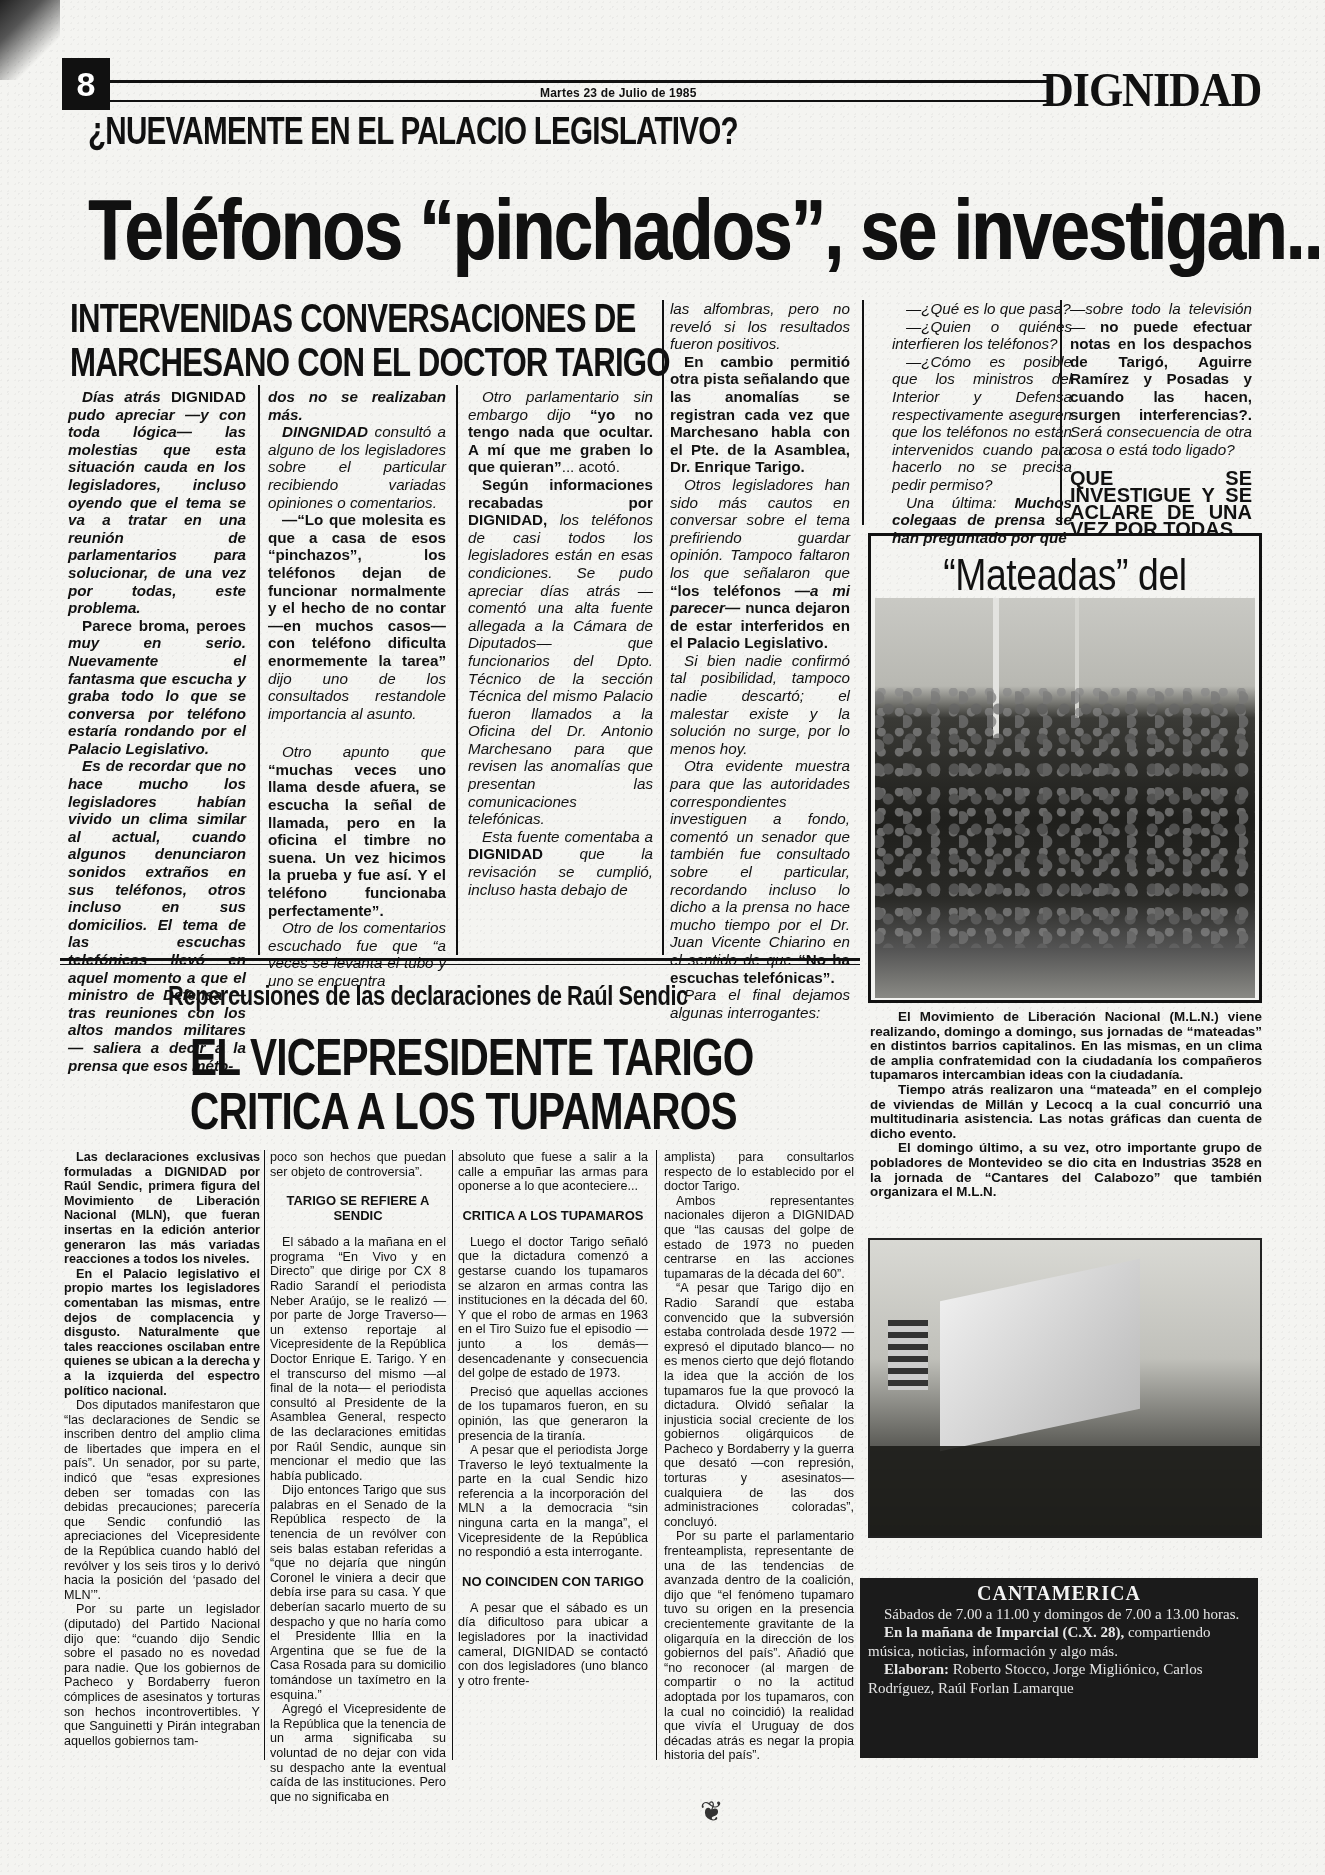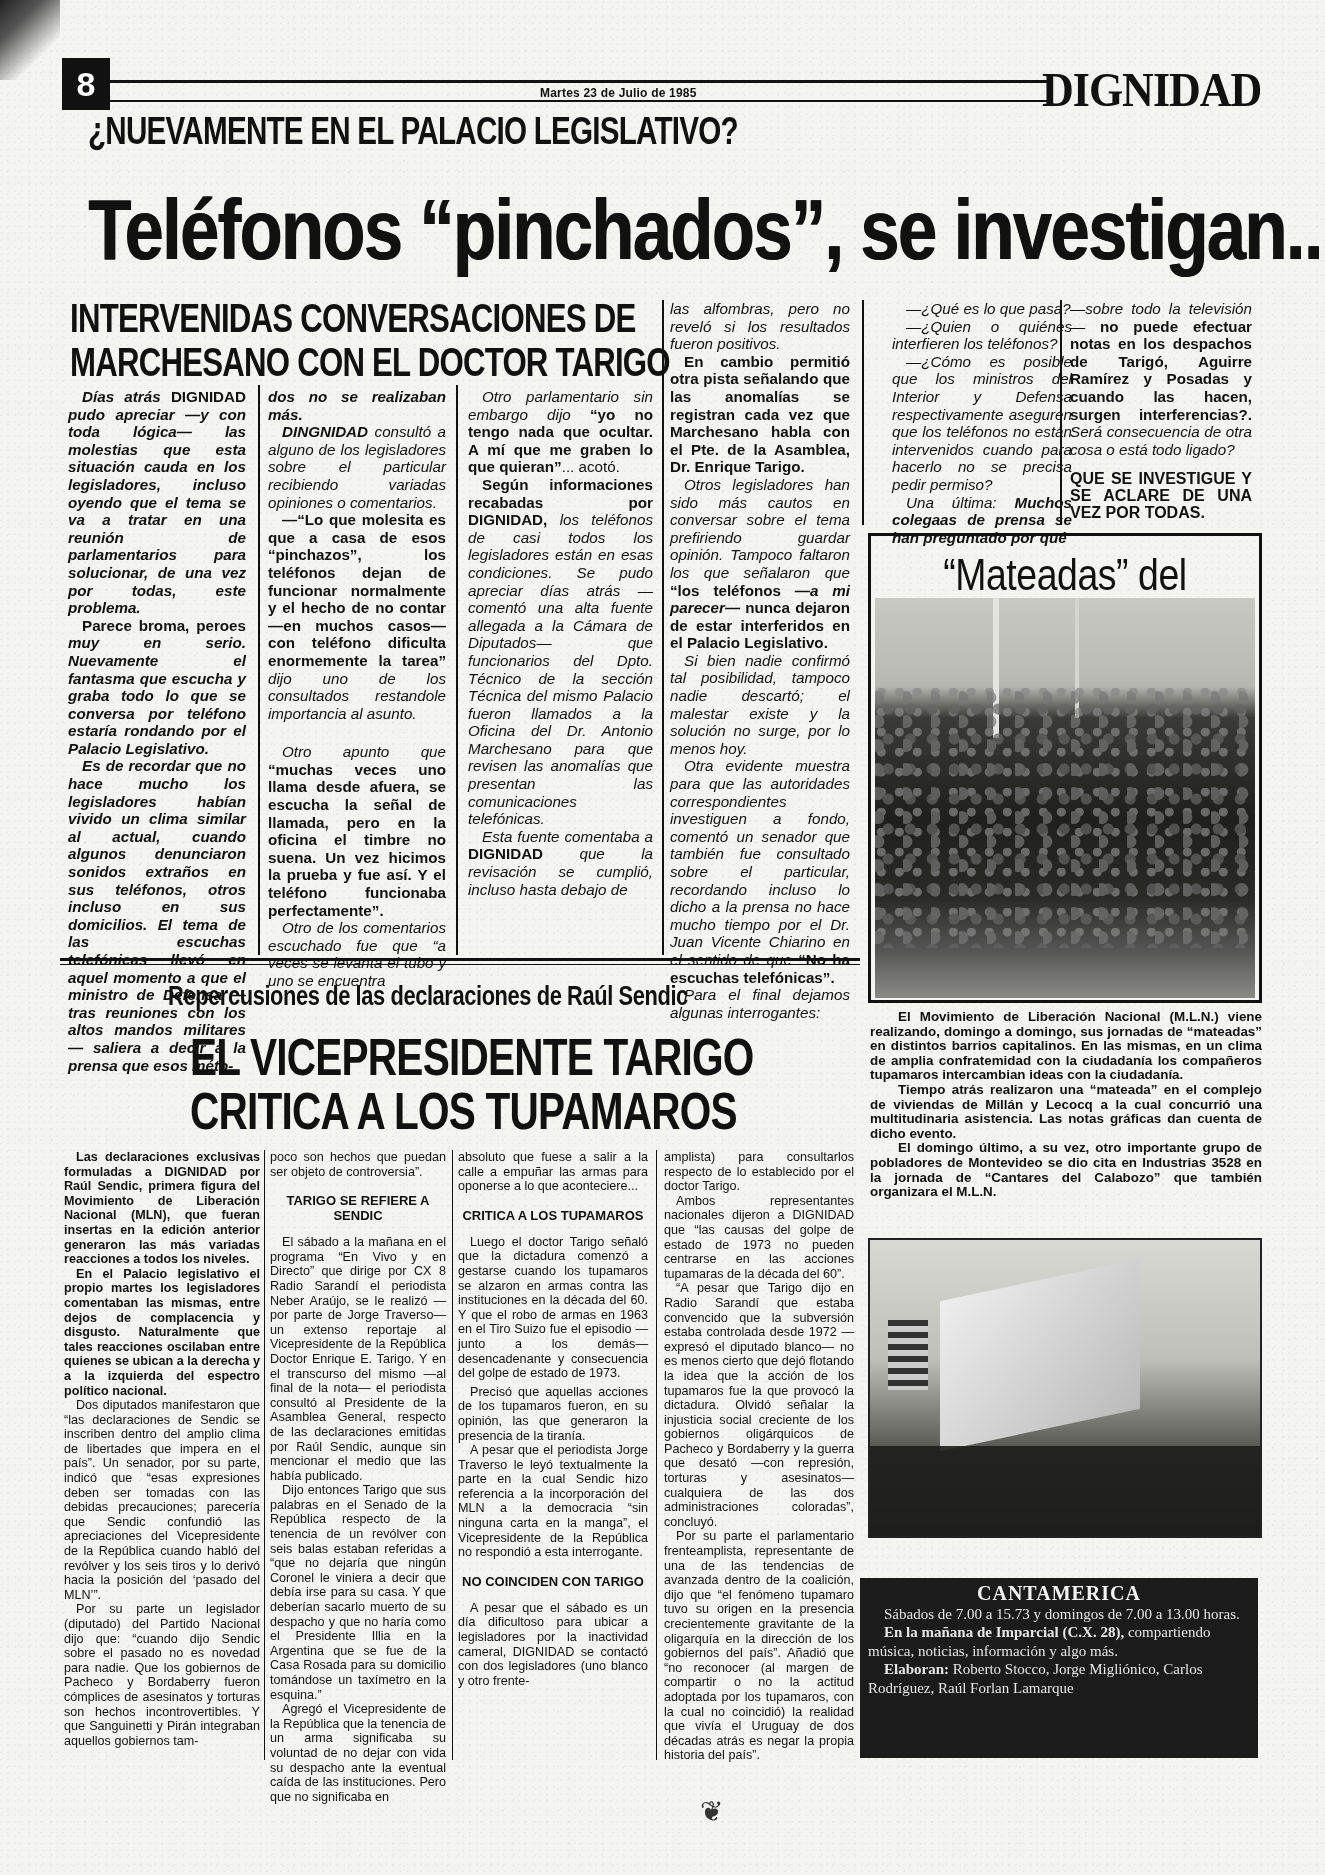--- a/index.html
+++ b/index.html
@@ -66,21 +66,21 @@
     .it { font-style: italic; }
     .bd { font-weight: bold; }
     .vrule { position: absolute; width: 2px; background: #111; }
     .hrule { position: absolute; height: 3px; background: #111; }
     .c1 { left: 68px; top: 388px; width: 178px; }
     .c2 { left: 268px; top: 388px; width: 178px; }
     .c3 { left: 468px; top: 388px; width: 185px; }
     .c4 { left: 670px; top: 300px; width: 180px; }
     .c5 { left: 892px; top: 300px; width: 180px; }
     .c6 { left: 1070px; top: 300px; width: 182px; }
-    .c6 .caps { font-weight: bold; font-size: 16px; line-height: 17px; margin-top: 12px; text-indent: 0; }
+    .c6 .caps { font-weight: bold; font-size: 20px; line-height: 17px; margin-top: 12px; text-indent: 0; }
     
     .mat-box {
       position: absolute; left: 868px; top: 533px; width: 394px; height: 470px;
       border: 3px solid #111;
     }
     .mat-title {
       position: absolute; left: 0; top: 14px; width: 100%; text-align: center;
       font-size: 44px; font-family: "Liberation Sans", sans-serif;
       transform: scaleX(0.85); letter-spacing: -0.5px;
     }
@@ -226,21 +226,21 @@
     <p>El domingo último, a su vez, otro importante grupo de pobladores de Montevideo se dio cita en Industrias 3528 en la jornada de “Cantares del Calabozo” que también organizara el M.L.N.</p>
   </div>
   <div class="photo2">
     <div class="bldg"></div>
     <div class="win"></div>
     <div class="dark"></div>
   </div>
 
   <div class="canta">
     <div class="canta-title">CANTAMERICA</div>
-    <p>Sábados de 7.00 a 15.73 y domingos de 7.00 a 13.00 horas.</p>
+    <p>Sábados de 7.00 a 11.00 y domingos de 7.00 a 13.00 horas.</p>
     <p><span class="bd">En la mañana de Imparcial (C.X. 28),</span> <span>compartiendo música, noticias, información y algo más.</span></p>
     <p><span class="bd">Elaboran:</span> <span>Roberto Stocco, Jorge Migliónico, Carlos Rodríguez, Raúl Forlan Lamarque</span></p>
   </div>
 
   <div class="a2-sec">Repercusiones de las declaraciones de Raúl Sendic</div>
   <div class="a2-head">
     <div>EL VICEPRESIDENTE TARIGO</div>
     <div>CRITICA A LOS TUPAMAROS</div>
   </div>
 

